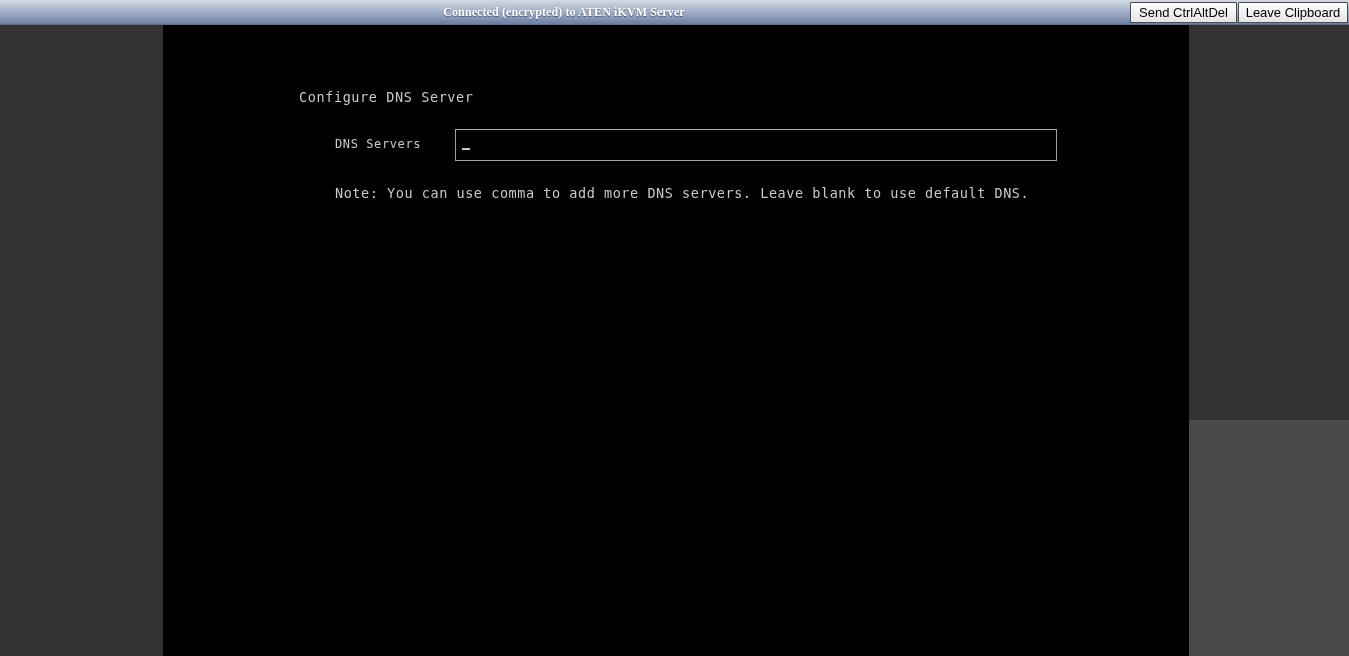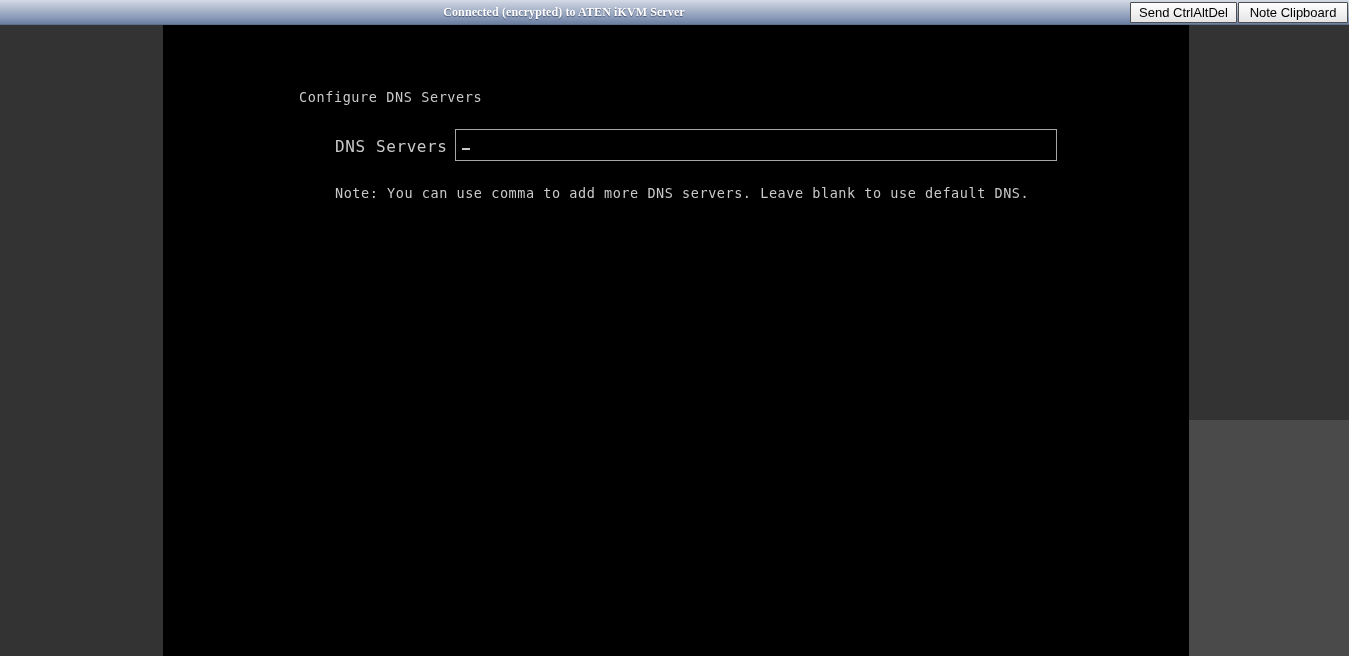--- a/index.html
+++ b/index.html
@@ -125,21 +125,21 @@
     font-size: 13.5px;
     letter-spacing: 0.6px;
     white-space: nowrap;
     color: #c9c9c9;
   }
 
   #dns-servers-label {
     position: absolute;
     left: 136px;
     top: 112px;
-    font-size: 16px;
+    font-size: 12px;
     letter-spacing: 0.6px;
     white-space: nowrap;
     color: #c9c9c9;
     padding-left: 36px;
   }
 
   #dns-servers-input {
     position: absolute;
     left: 292px;
     top: 104px;
@@ -182,31 +182,31 @@
 </head>
 <body>
 
 <div id="kvm-window">
 
   <div id="title-bar">
     <div id="title-bar-text">Connected (encrypted) to ATEN iKVM Server</div>
 
     <div class="titlebar-button" id="btn-send-ctrlaltdel">Send CtrlAltDel</div>
 
-    <div class="titlebar-button" id="btn-send-clipboard">Note Clipboard</div>
+    <div class="titlebar-button" id="btn-send-clipboard">Leave Clipboard</div>
   </div>
 
   <div id="backdrop">
     <div id="backdrop-arc"></div>
     <div id="backdrop-right-fill"></div>
   </div>
 
   <div id="remote-screen">
 
-    <div id="console-heading">Configure DNS Servers</div>
+    <div id="console-heading">Configure DNS Server</div>
 
     <div id="dns-servers-label">DNS Servers</div>
 
     <div id="dns-servers-input">
       <div id="dns-servers-input-value"><span id="dns-servers-text"></span><span id="dns-servers-cursor"></span></div>
     </div>
 
     <div id="console-note">Note: You can use comma to add more DNS servers. Leave blank to use default DNS.</div>
 
   </div>

